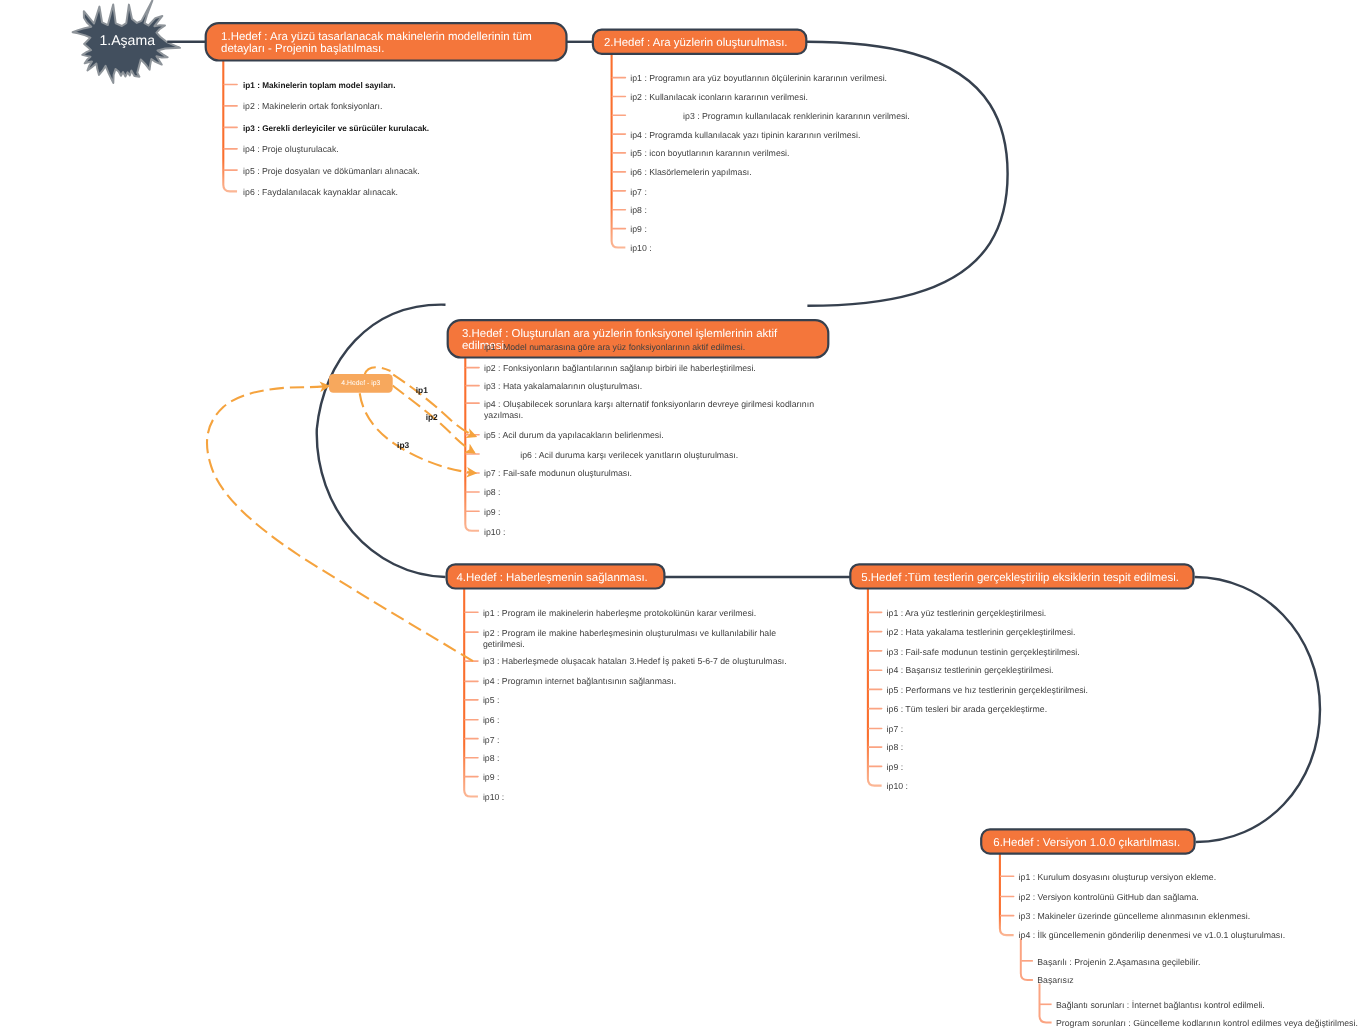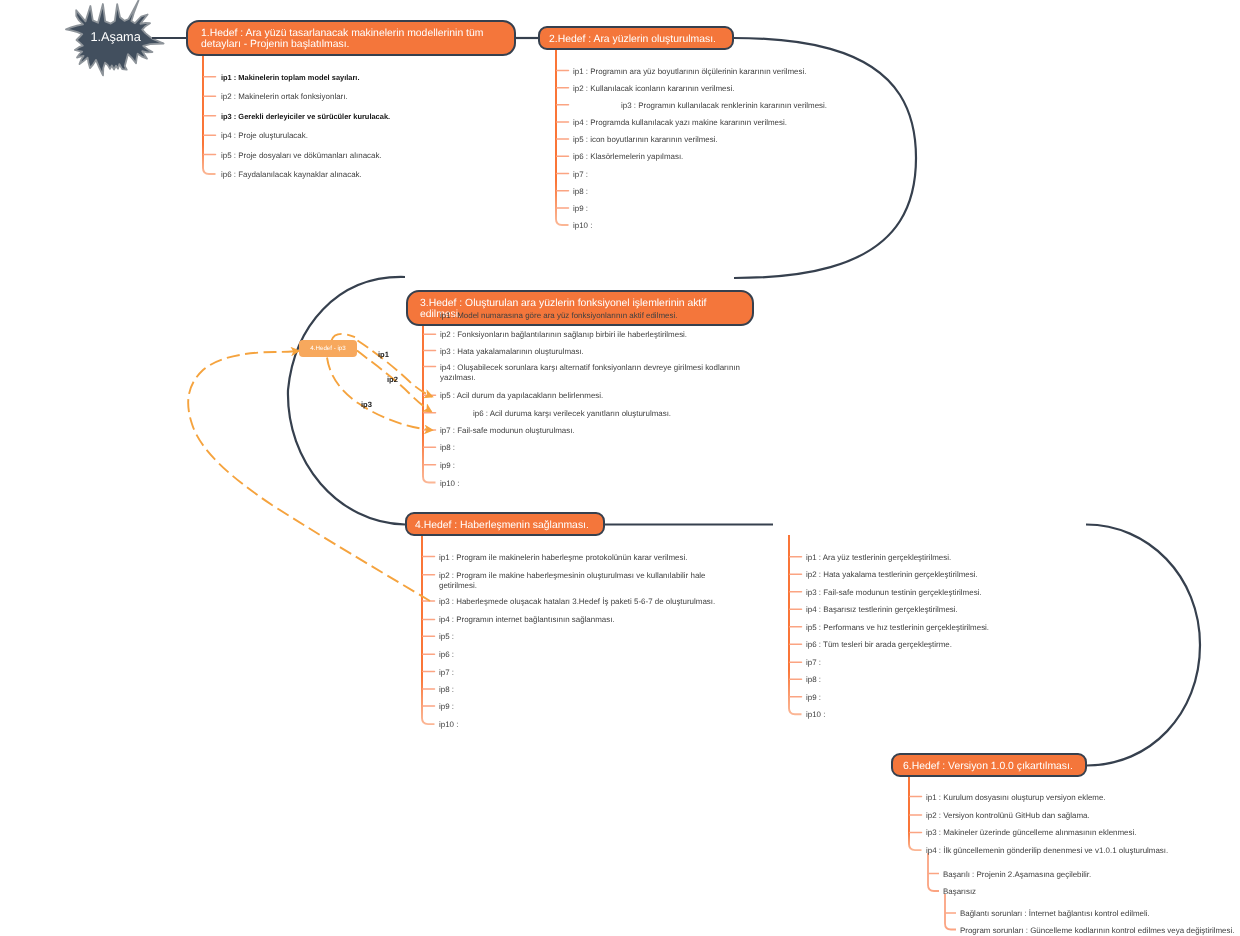--- a/index.html
+++ b/index.html
@@ -169,33 +169,36 @@
     </div>
 <div class="node nowrap" style="left:538px;top:26px;width:196px;height:24px;padding-left:9px;padding-right:9px;">
       <span>2.Hedef :  Ara yüzlerin oluşturulması.</span>
     </div>
 <div class="node two" style="left:406px;top:259px;width:348px;height:36px;padding-left:12px;padding-right:12px;align-items:flex-start;padding-top:5.5px;margin-top:31px;">
       <span>3.Hedef : Oluşturulan ara yüzlerin fonksiyonel  işlemlerinin aktif edilmesi.</span>
     </div>
 <div class="node nowrap" style="left:405px;top:512px;width:200px;height:24px;padding-left:8px;padding-right:8px;text-align:right;">
       <span>4.Hedef : Haberleşmenin sağlanması.</span>
     </div>
+<div class="node nowrap" style="left:772px;top:512px;width:314px;height:24px;padding-left:9px;padding-right:9px;">
+      <span>5.Hedef :Tüm testlerin gerçekleştirilip eksiklerin tespit edilmesi.</span>
+    </div>
 <div class="node nowrap" style="left:891px;top:753px;width:196px;height:24px;padding-left:10px;padding-right:10px;">
       <span>6.Hedef : Versiyon 1.0.0 çıkartılması.</span>
     </div>
 <div class="item b" style="left:221.0px;top:72.8px;white-space:pre;">ip1 : Makinelerin toplam model sayıları.</div>
 <div class="item" style="left:221.0px;top:92.3px;white-space:pre;">ip2 : Makinelerin ortak fonksiyonları.</div>
 <div class="item b" style="left:221.0px;top:111.8px;white-space:pre;">ip3 : Gerekli derleyiciler ve sürücüler kurulacak.</div>
 <div class="item" style="left:221.0px;top:131.3px;white-space:pre;">ip4 : Proje oluşturulacak.</div>
 <div class="item" style="left:221.0px;top:150.6px;white-space:pre;">ip5 : Proje dosyaları ve dökümanları alınacak.</div>
 <div class="item" style="left:221.0px;top:170.0px;white-space:pre;">ip6 : Faydalanılacak kaynaklar alınacak.</div>
 <div class="item" style="left:573.0px;top:66.6px;white-space:pre;">ip1 : Programın ara yüz boyutlarının ölçülerinin kararının verilmesi.</div>
 <div class="item" style="left:573.0px;top:83.7px;white-space:pre;">ip2 : Kullanılacak iconların kararının verilmesi.</div>
 <div class="item" style="left:573.0px;top:100.8px;white-space:pre;padding-left:48px;">ip3 : Programın kullanılacak renklerinin kararının verilmesi.</div>
-<div class="item" style="left:573.0px;top:117.9px;white-space:pre;">ip4 : Programda kullanılacak yazı makine kararının verilmesi.</div>
+<div class="item" style="left:573.0px;top:117.9px;white-space:pre;">ip4 : Programda kullanılacak yazı tipinin kararının verilmesi.</div>
 <div class="item" style="left:573.0px;top:135.0px;white-space:pre;">ip5 : icon boyutlarının kararının verilmesi.</div>
 <div class="item" style="left:573.0px;top:152.3px;white-space:pre;">ip6 : Klasörlemelerin yapılması.</div>
 <div class="item" style="left:573.0px;top:169.5px;white-space:pre;">ip7 :</div>
 <div class="item" style="left:573.0px;top:186.7px;white-space:pre;">ip8 :</div>
 <div class="item" style="left:573.0px;top:203.9px;white-space:pre;">ip9 :</div>
 <div class="item" style="left:573.0px;top:221.0px;white-space:pre;">ip10 :</div>
 <div class="item" style="left:440.0px;top:311.0px;white-space:pre;">ip1 : Model numarasına göre ara yüz fonksiyonlarının aktif edilmesi.</div>
 <div class="item" style="left:440.0px;top:330.2px;white-space:pre;">ip2 : Fonksiyonların bağlantılarının sağlanıp birbiri ile haberleştirilmesi.</div>
 <div class="item" style="left:440.0px;top:346.6px;white-space:pre;">ip3 : Hata yakalamalarının oluşturulması.</div>
 <div class="item" style="left:440.0px;top:362.5px;width:302px;">ip4 : Oluşabilecek sorunlara karşı alternatif fonksiyonların devreye girilmesi kodlarının yazılması.</div>

